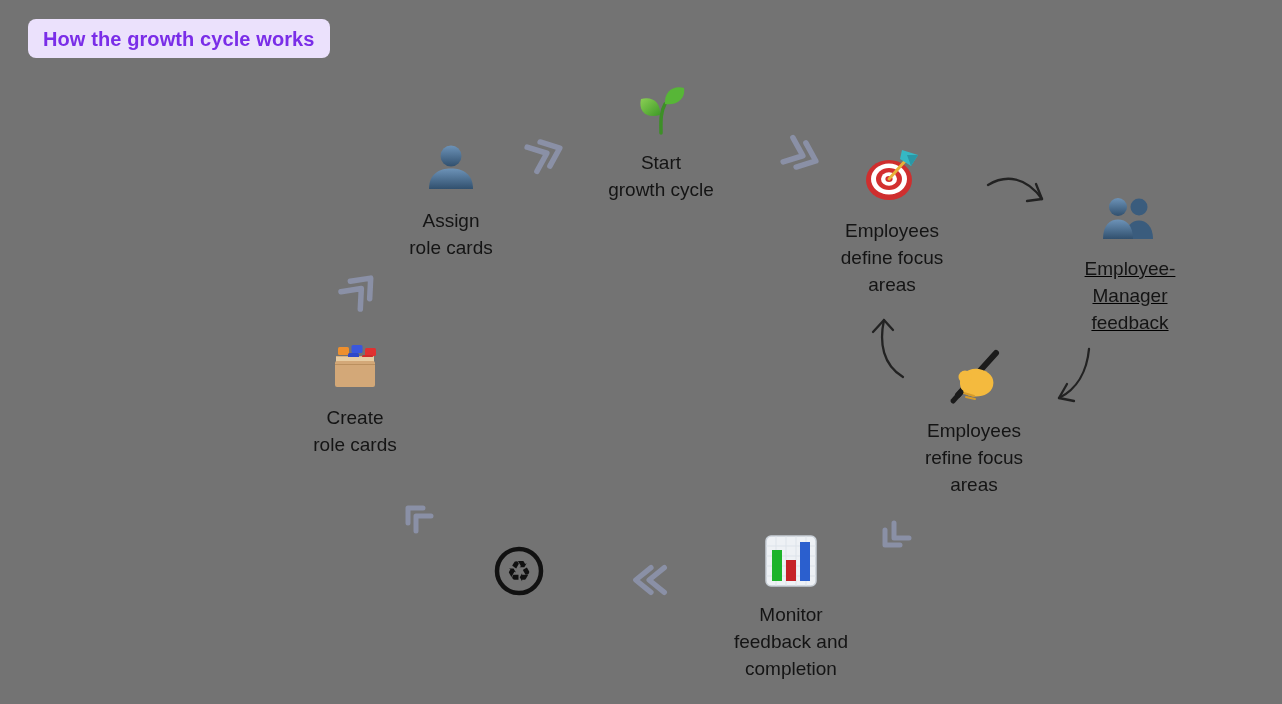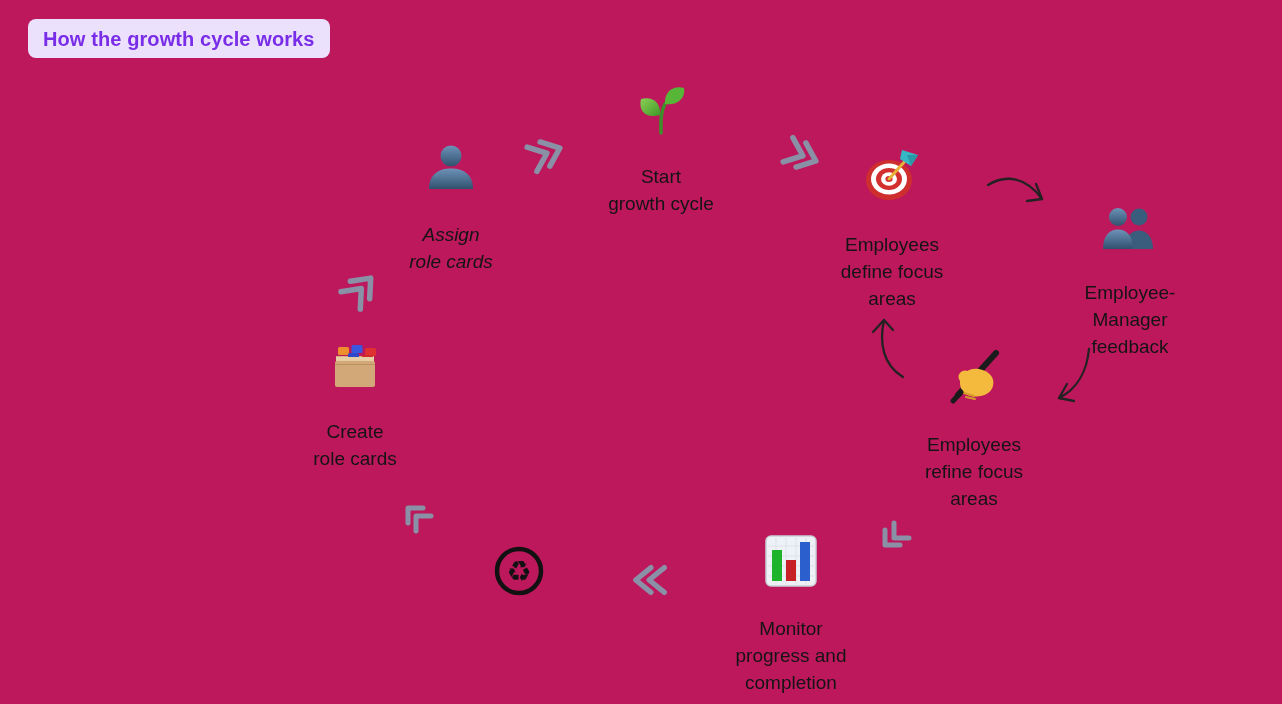--- a/index.html
+++ b/index.html
@@ -1,39 +1,39 @@
 <!DOCTYPE html>
 <html><head>
 <meta charset="utf-8">
 <style>
   html,body{margin:0;padding:0;background:#ffffff;}
   .canvas{
-    position:relative;width:1282px;height:704px;background:#be185d;overflow:hidden;
+    position:relative;width:1282px;height:704px;background:#737373;overflow:hidden;
     font-family:"Liberation Sans","DejaVu Sans",sans-serif;
   }
   
   .badge{
     position:absolute;left:28px;top:19px;
     background:#ebe1fc;color:#7a2de8;
     font-size:20px;font-weight:600;line-height:1;
     padding:10px 15px 9px 15px;border-radius:8px;
     letter-spacing:.1px;
   }
   
-  .step{position:absolute;width:200px;display:flex;flex-direction:column;align-items:center;gap:26px;}
+  .step{position:absolute;width:200px;display:flex;flex-direction:column;align-items:center;gap:12px;}
   .step .icon{display:flex;align-items:center;justify-content:center;}
   .step .label{
     text-align:center;white-space:pre-line;color:#141414;
     font-size:19px;line-height:27px;font-weight:500;
   }
   .s-create  {left:255px;top:342px;}
-  .s-assign  {left:351px;top:141px;font-style:italic;}
+  .s-assign  {left:351px;top:141px;}
   .s-start   {left:561px;top:83px;}
   .s-define  {left:792px;top:147px;}
-  .s-feedback{left:1030px;top:205px;}
+  .s-feedback{left:1030px;top:195px;text-decoration:underline;}
   .s-refine  {left:874px;top:349px;}
   .s-monitor {left:691px;top:533px;}
   .s-reflect {left:419px;top:544px;}
   
   .arrow{position:absolute;}
   .a-create-assign  {left:338px;top:268px;transform:rotate(-48deg);}
   .a-assign-start   {left:523px;top:132px;transform:rotate(-22deg);}
   .a-start-define   {left:779px;top:133px;transform:rotate(22deg);}
   .a-monitor-reflect{left:630px;top:559px;transform:rotate(180deg);}
   .a-refine-monitor {left:877px;top:519px;}
@@ -160,21 +160,21 @@
     <span class="icon">
       <svg width="56" height="56" viewBox="0 0 56 56">
         <rect x="3" y="3" width="50" height="50" rx="5" fill="#eef1f5" stroke="#c9d0d8" stroke-width="1.5"></rect>
         <path d="M3,13 H53 M3,23 H53 M3,33 H53 M3,43 H53 M13,3 V53 M23,3 V53 M33,3 V53 M43,3 V53" stroke="#dde3ea" stroke-width="1"></path>
         <rect x="9" y="17" width="10" height="31" fill="#1db32a"></rect>
         <rect x="23" y="27" width="10" height="21" fill="#c62127"></rect>
         <rect x="37" y="9" width="10" height="39" fill="#2b5fce"></rect>
       </svg>
     </span>
     <div class="label">Monitor
-progress and
+feedback and
 completion</div>
   </div>
 
   <div class="step s-reflect">
     <span class="icon">
       <svg width="54" height="54" viewBox="0 0 54 54">
         <circle cx="27" cy="27" r="22" fill="none" stroke="#111111" stroke-width="4.5"></circle>
         <text x="27" y="37" text-anchor="middle" font-size="28" font-weight="bold" fill="#111111" font-family="'DejaVu Sans',sans-serif">♻</text>
       </svg>
     </span>

